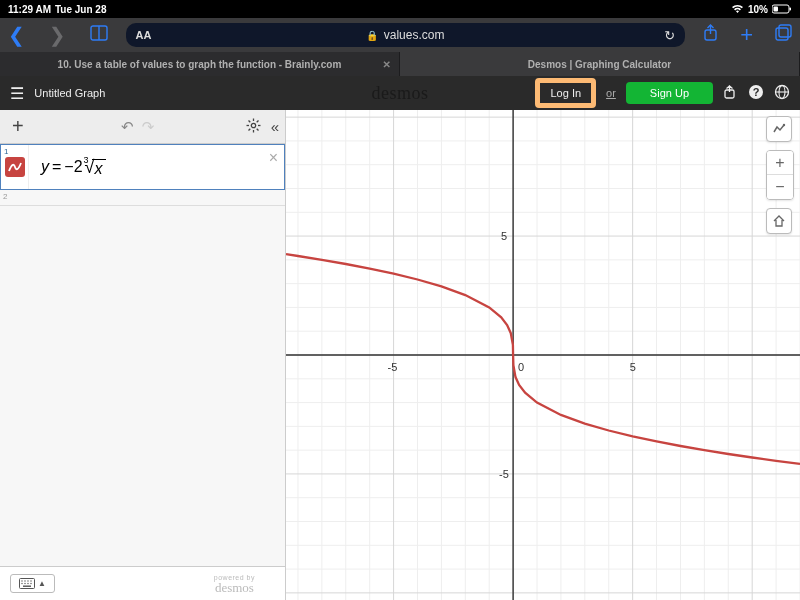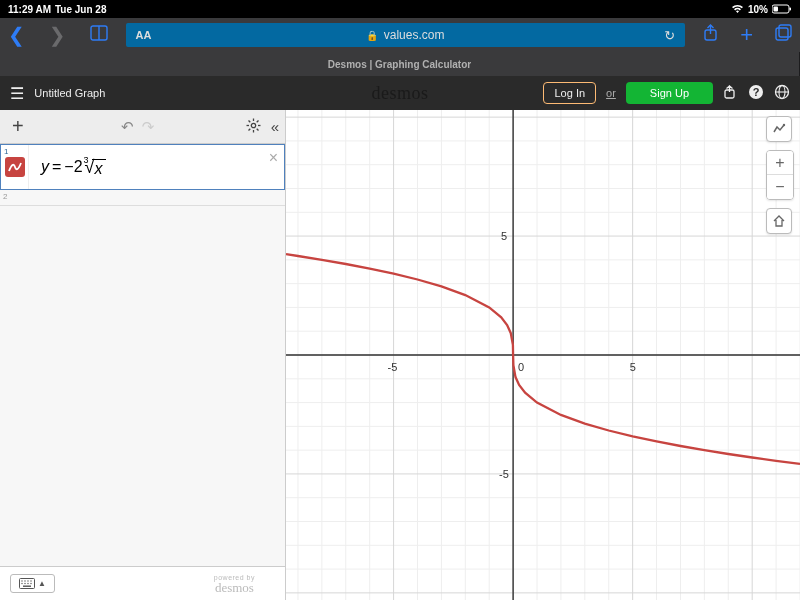--- a/index.html
+++ b/index.html
@@ -9,40 +9,40 @@
   .status-bar { height: 18px; background: #000; color: #fff; display: flex; align-items: center; justify-content: space-between; font-size: 10px; padding: 0 8px; font-weight: 600; }
   .status-left, .status-right { display: flex; align-items: flex-start; gap: 4px; }
   .wifi, .battery { display: inline-flex; align-items: center; }
 
   
   .safari-bar { height: 34px; background: #3a3a3c; display: flex; align-items: center; padding: 0 8px; gap: 18px; }
   .safari-nav { display: flex; gap: 24px; align-items: center; }
   .nav-arrow { color: #2e7cf6; font-size: 20px; font-weight: 400; }
   .nav-arrow.disabled { color: #6a6a6c; }
   .book-icon { color: #2e7cf6; font-size: 16px; }
-  .url-bar { flex: 1; height: 24px; background: #0369a1; border-radius: 2px; display: flex; align-items: center; justify-content: center; color: #ddd; font-size: 12px; gap: 5px; position: relative; }
+  .url-bar { flex: 1; height: 24px; background: #0f172a; border-radius: 10px; display: flex; align-items: center; justify-content: center; color: #ddd; font-size: 12px; gap: 5px; position: relative; }
   .url-aa { position: absolute; left: 10px; font-size: 11px; font-weight: 600; color: #ddd; }
   .url-reload { position: absolute; right: 10px; color: #ddd; font-size: 13px; }
   .lock-icon { font-size: 10px; }
   .safari-actions { display: flex; gap: 22px; align-items: center; color: #2e7cf6; font-size: 18px; }
 
   
   .tab-bar { height: 24px; background: #2c2c2e; display: flex; }
   .tab { flex: 1; display: flex; align-items: center; justify-content: center; font-size: 10px; color: #b0b0b0; position: relative; border-right: 1px solid #1c1c1e; font-weight: 600; }
   .tab.inactive { background: #2c2c2e; }
   .tab.active { background: #3a3a3c; }
   .tab-close { position: absolute; right: 8px; color: #888; font-size: 10px; }
 
   
   .desmos-header { height: 34px; background: #2a2a2a; display: flex; align-items: center; padding: 0 10px; gap: 10px; color: #eee; }
   .hamburger { color: #eee; font-size: 16px; }
   .graph-title { font-size: 11px; color: #eee; flex-shrink: 0; }
   .desmos-logo { position: absolute; left: 50%; transform: translateX(-50%); color: #1a1a1a; font-size: 18px; font-weight: 400; letter-spacing: 0.5px; font-family: Georgia, serif; }
   .header-spacer { flex: 1; }
-  .login-btn { background: transparent; border: 1px solid #fdba74; color: #eee; padding: 4px 10px; border-radius: 4px; font-size: 11px; }
+  .login-btn { background: transparent; border: 5px solid #fdba74; color: #eee; padding: 4px 10px; border-radius: 4px; font-size: 11px; }
   .or-text { font-size: 11px; color: #aaa; text-decoration: underline; }
   .signup-btn { background: #13b534; color: #fff; border: none; padding: 5px 24px; border-radius: 4px; font-size: 11px; font-weight: 500; }
   .header-icon { color: #eee; font-size: 15px; }
 
   
   .main { display: flex; height: 490px; position: relative; }
 
   
   .expr-panel { width: 286px; background: #f7f7f7; border-right: 1px solid #ccc; display: flex; flex-direction: column; position: relative; }
   .expr-toolbar { height: 34px; background: #ededed; border-bottom: 1px solid #ccc; display: flex; align-items: center; padding: 0 6px; }
@@ -145,20 +145,24 @@
     <span>
       <svg width="17" height="17" viewBox="0 0 17 17">
           <rect x="1" y="4" width="12" height="12" rx="2" fill="none" stroke="#2e7cf6" stroke-width="1.4"></rect>
           <rect x="4" y="1" width="12" height="12" rx="2" fill="none" stroke="#2e7cf6" stroke-width="1.4"></rect>
         </svg>
     </span>
   </div>
 </div>
 
 <div class="tab-bar">
+  <div class="tab inactive">
+    <span>10. Use a table of values to graph the function - Brainly.com</span>
+    <span class="tab-close">✕</span>
+  </div>
   <div class="tab active">
     <span>Desmos | Graphing Calculator</span>
   </div>
 </div>
 
 <div class="desmos-header" style="position:relative;">
   <span class="hamburger">☰</span>
   <span class="graph-title">Untitled Graph</span>
   <span class="desmos-logo">desmos</span>
   <div class="header-spacer"></div>

